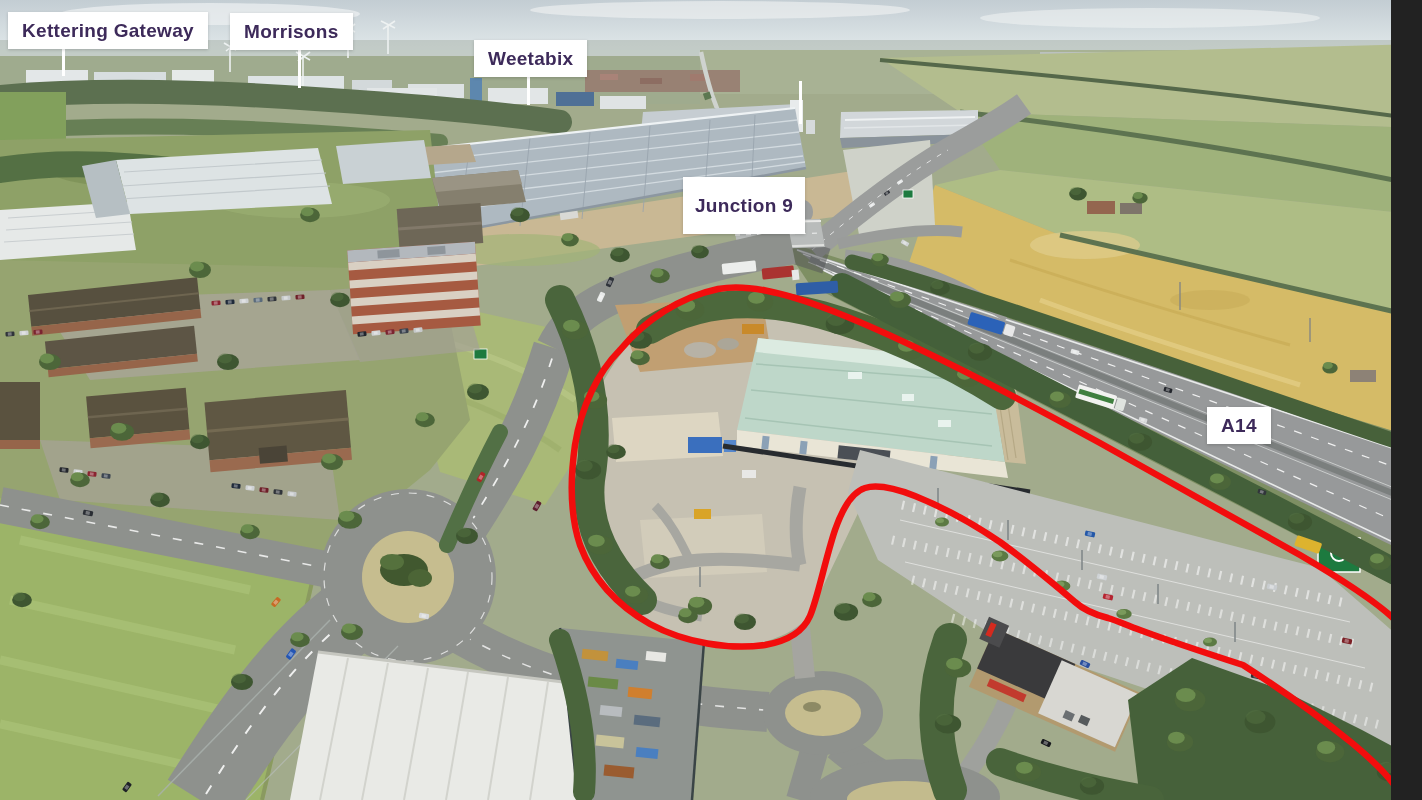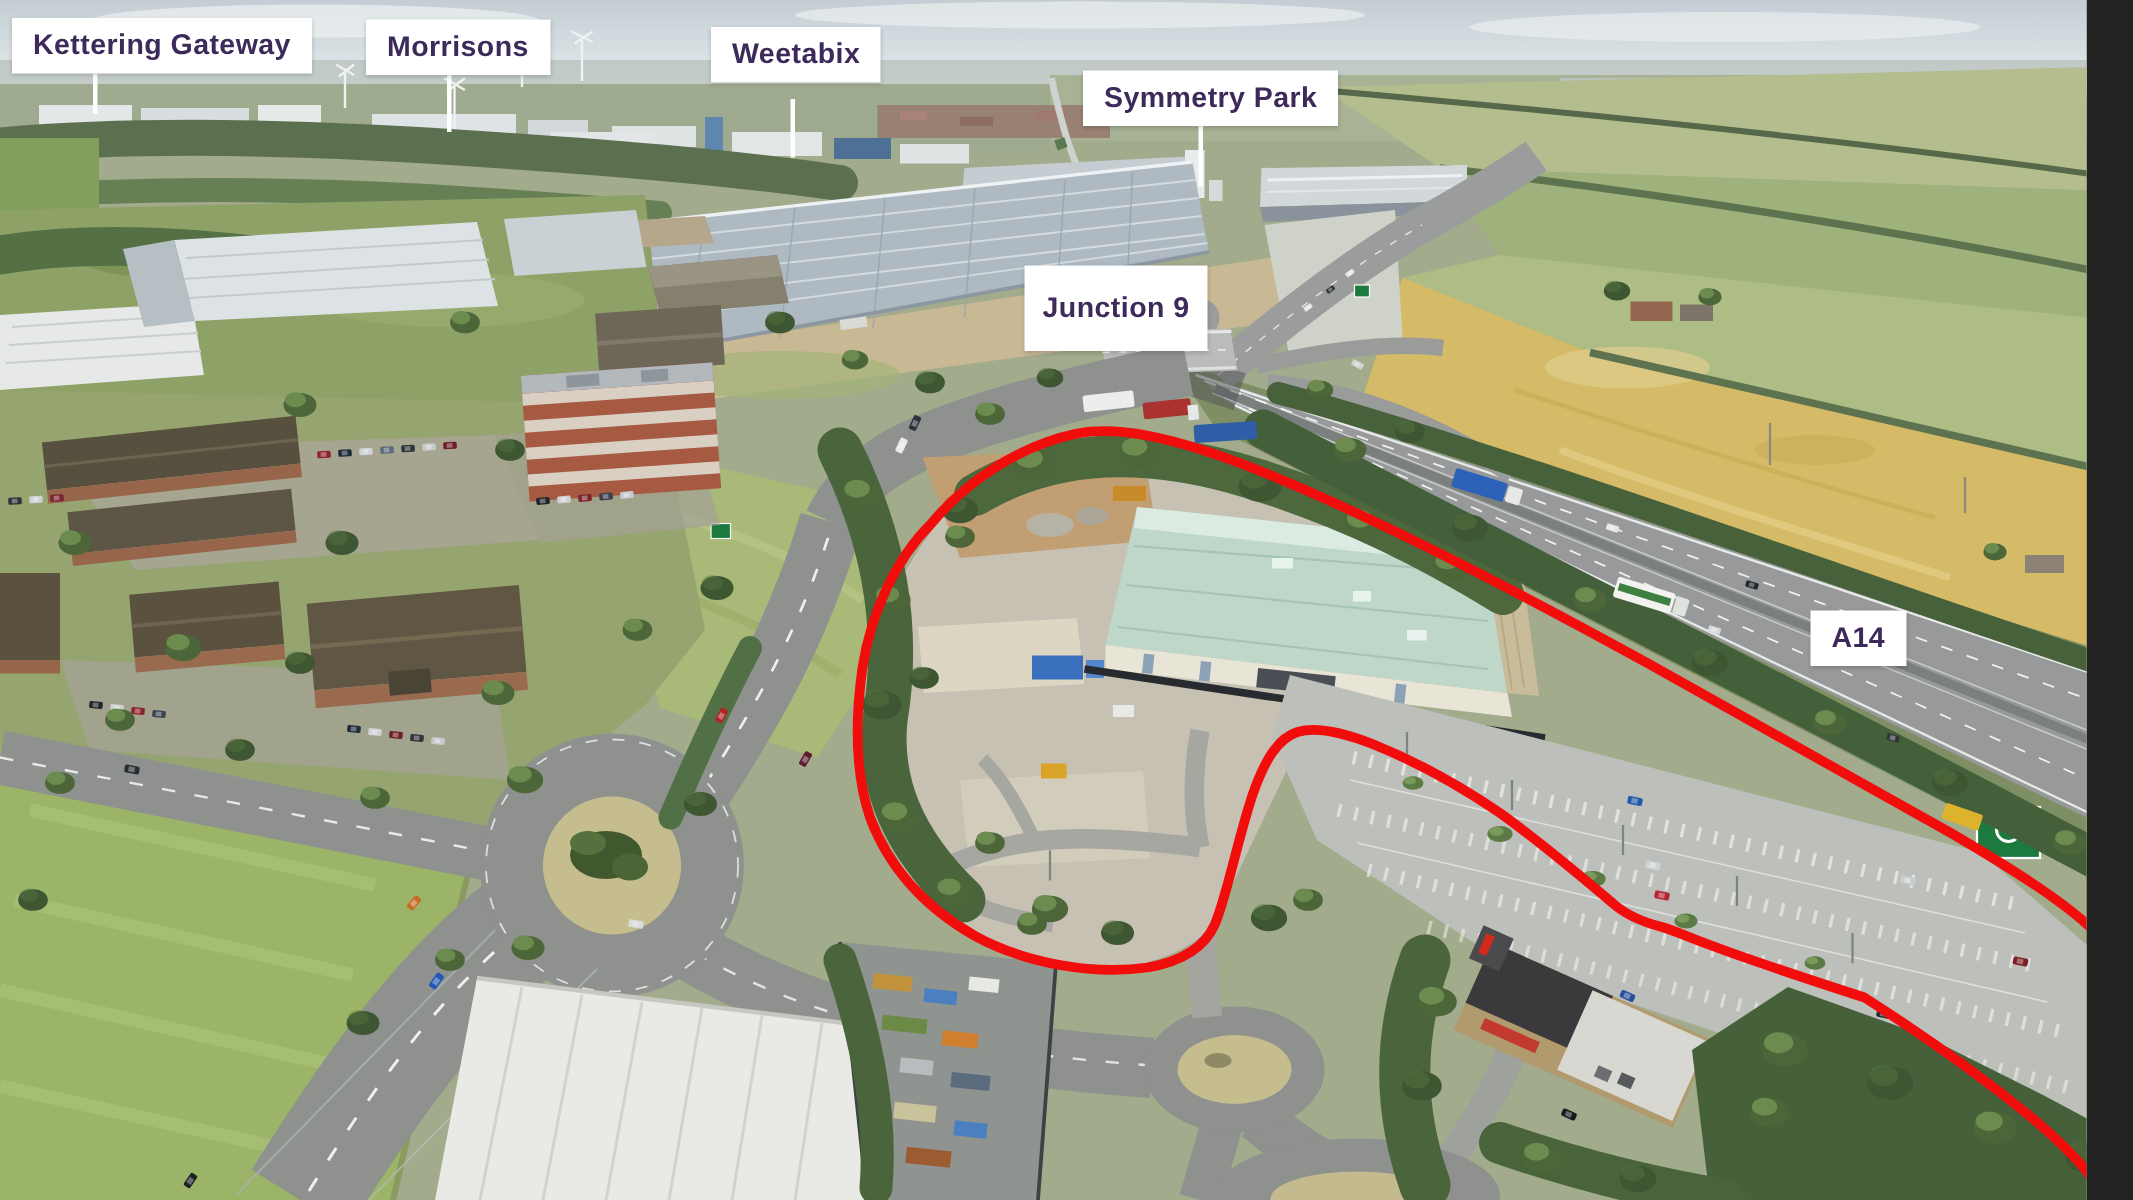--- a/index.html
+++ b/index.html
@@ -9,23 +9,23 @@
   }
   .stage svg{position:absolute;left:0;top:0;}
   .map-label{
     position:absolute;z-index:20;background:#ffffff;color:#3d2a5a;
     font-weight:700;font-size:19px;line-height:21px;letter-spacing:.3px;
     padding:8px 14px;white-space:nowrap;box-shadow:0 1px 3px rgba(0,0,0,.18);
   }
   .leader{position:absolute;z-index:19;width:3px;background:#ffffff;}
   .lbl-kg{left:8px;top:12px;}
   .ld-kg{left:62px;top:49px;height:27px;}
-  .lbl-mo{left:244px;top:13px;}
+  .lbl-mo{left:230px;top:13px;}
   .ld-mo{left:298px;top:46px;height:42px;}
-  .lbl-we{left:474px;top:18px;}
+  .lbl-we{left:474px;top:40px;}
   .ld-we{left:527px;top:66px;height:39px;}
   .lbl-sp{left:722px;top:47px;}
   .ld-sp{left:799px;top:81px;height:43px;}
   .lbl-j9{left:683px;top:177px;padding:18px 12px;}
   .ld-j9{left:743px;top:202px;height:29px;}
   .lbl-a14{left:1207px;top:407px;}
 </style>
 </head>
 <body>
 
@@ -623,17 +623,16 @@
 
 <div class="leader ld-kg"></div>
 <div class="leader ld-mo"></div>
 <div class="leader ld-we"></div>
 <div class="leader ld-sp"></div>
 <div class="leader ld-j9"></div>
 
 <div class="map-label lbl-kg">Kettering Gateway</div>
 <div class="map-label lbl-mo">Morrisons</div>
 <div class="map-label lbl-we">Weetabix</div>
-<div class="map-label lbl-sp">Symmetry Park</div>
 <div class="map-label lbl-j9">Junction 9</div>
 <div class="map-label lbl-a14">A14</div>
 
 </div>
 
 </body></html>

